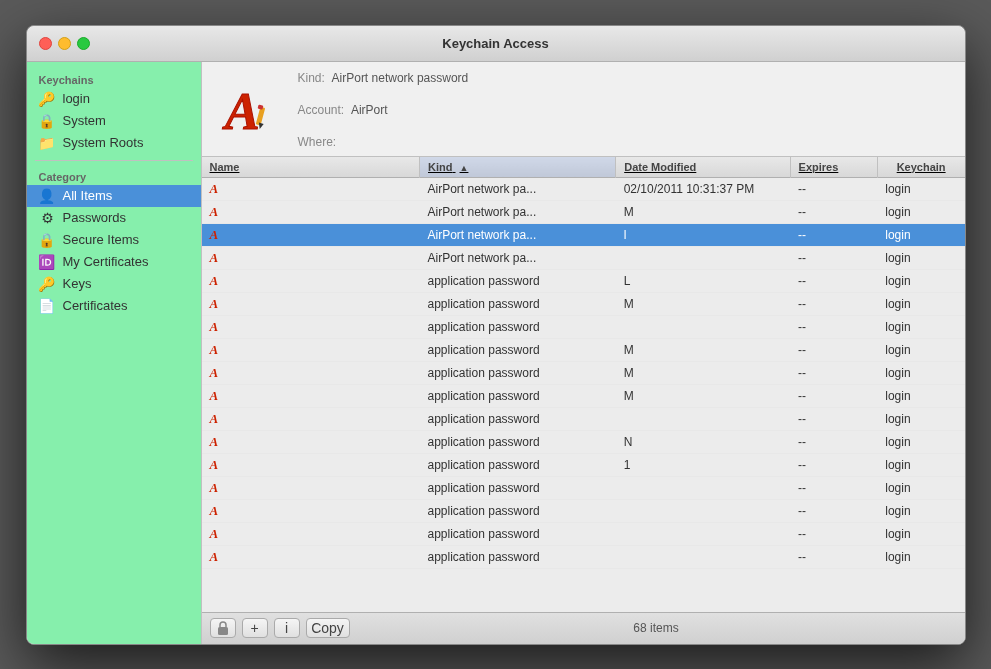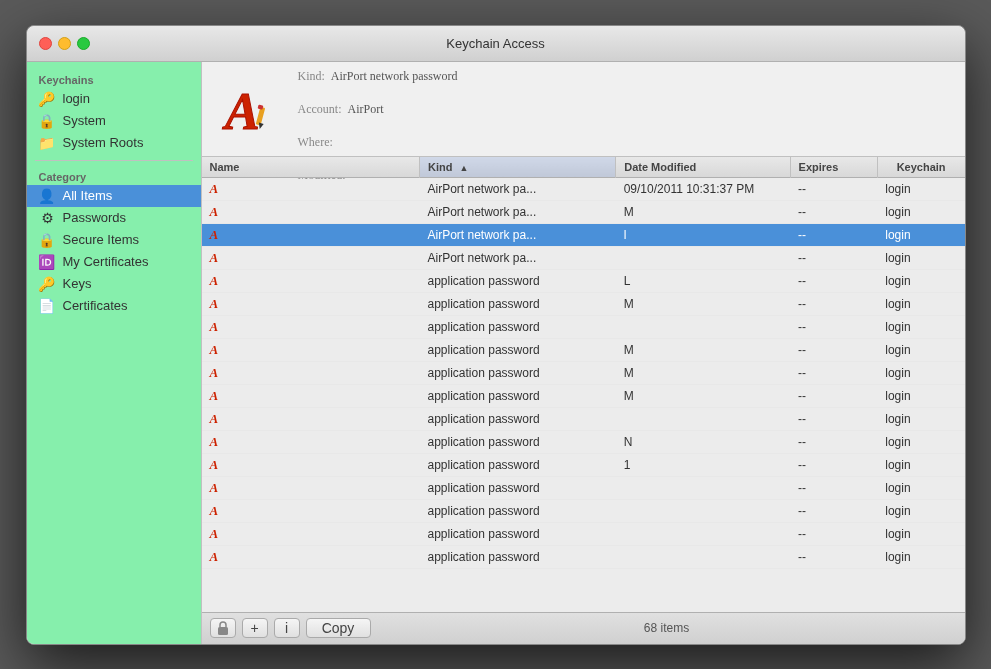--- a/index.html
+++ b/index.html
@@ -45,21 +45,21 @@
       cursor: pointer;
     }
     .tl-close { background: #ff5f57; border: 1px solid #e0443e; }
     .tl-minimize { background: #febc2e; border: 1px solid #d4a017; }
     .tl-maximize { background: #28c940; border: 1px solid #1aab29; }
     .window-title {
       position: absolute;
       left: 50%;
       transform: translateX(-50%);
       font-size: 13px;
-      font-weight: 400;
+      font-weight: 700;
       color: #333;
     }
     .toolbar {
       height: 58px;
       background: linear-gradient(180deg, #f5f5f5 0%, #e0e0e0 100%);
       border-bottom: 1px solid #b0b0b0;
       display: flex;
       align-items: center;
       padding: 0 12px;
       gap: 12px;
@@ -179,37 +179,37 @@
       gap: 18px;
     }
     .item-name {
       font-size: 15px;
       font-weight: 700;
       color: #222;
     }
     .item-detail-row {
       font-size: 12px;
       color: #555;
-      font-family: Liberation Serif, serif;
     }
     .item-detail-row span.label {
       color: #888;
     }
     .table-container {
       flex: 1;
       overflow-y: auto;
       overflow-x: hidden;
     }
     .table {
       width: 100%;
       border-collapse: collapse;
     }
     .table thead tr {
       background: linear-gradient(180deg, #e8e8e8 0%, #d8d8d8 100%);
       border-bottom: 1px solid #b0b0b0;
+      text-decoration: underline;
     }
     .table thead th {
       font-size: 11px;
       font-weight: 600;
       color: #444;
       padding: 4px 8px;
       text-align: left;
       border-right: 1px solid #c0c0c0;
       cursor: pointer;
       user-select: none;
@@ -397,21 +397,21 @@
               </th>
             </tr>
           </thead>
           <tbody id="table-body">
           <tr>
                 <td style="display: flex; align-items: center; gap: 4px; max-width: 200px; overflow: hidden;">
                   <span style="font-size: 13px; font-weight: bold; color: rgb(204, 34, 0); font-family: Georgia, serif; font-style: italic; flex-shrink: 0;">A</span>
                   <span style="overflow: hidden; text-overflow: ellipsis;"></span>
                 </td>
                 <td>AirPort network pa...</td>
-                <td>09/10/2011 10:31:37 PM</td>
+                <td>02/10/2011 10:31:37 PM</td>
                 <td>--</td>
                 <td>login</td>
               </tr>
               <tr>
                 <td style="display: flex; align-items: center; gap: 4px; max-width: 200px; overflow: hidden;">
                   <span style="font-size: 13px; font-weight: bold; color: rgb(204, 34, 0); font-family: Georgia, serif; font-style: italic; flex-shrink: 0;">A</span>
                   <span style="overflow: hidden; text-overflow: ellipsis;"></span>
                 </td>
                 <td>AirPort network pa...</td>
                 <td>M</td>
@@ -578,21 +578,21 @@
               <rect x="2" y="6" width="10" height="8" rx="1.5" fill="#888"></rect>
               <path d="M4 6 L4 4 Q4 1 7 1 Q10 1 10 4 L10 6" fill="none" stroke="#888" stroke-width="1.5"></path>
             </svg>
         </div>
         <div class="statusbar-btn">
           <span>+</span>
         </div>
         <div class="statusbar-btn">
           <span>i</span>
         </div>
-        <div class="statusbar-btn" style="width:65px;">
+        <div class="statusbar-btn" style="width:44px;">
           <span>Copy</span>
         </div>
         <div class="statusbar-count">68 items</div>
       </div>
 
     </div>
   </div>
 </div>
 
 </body></html>

